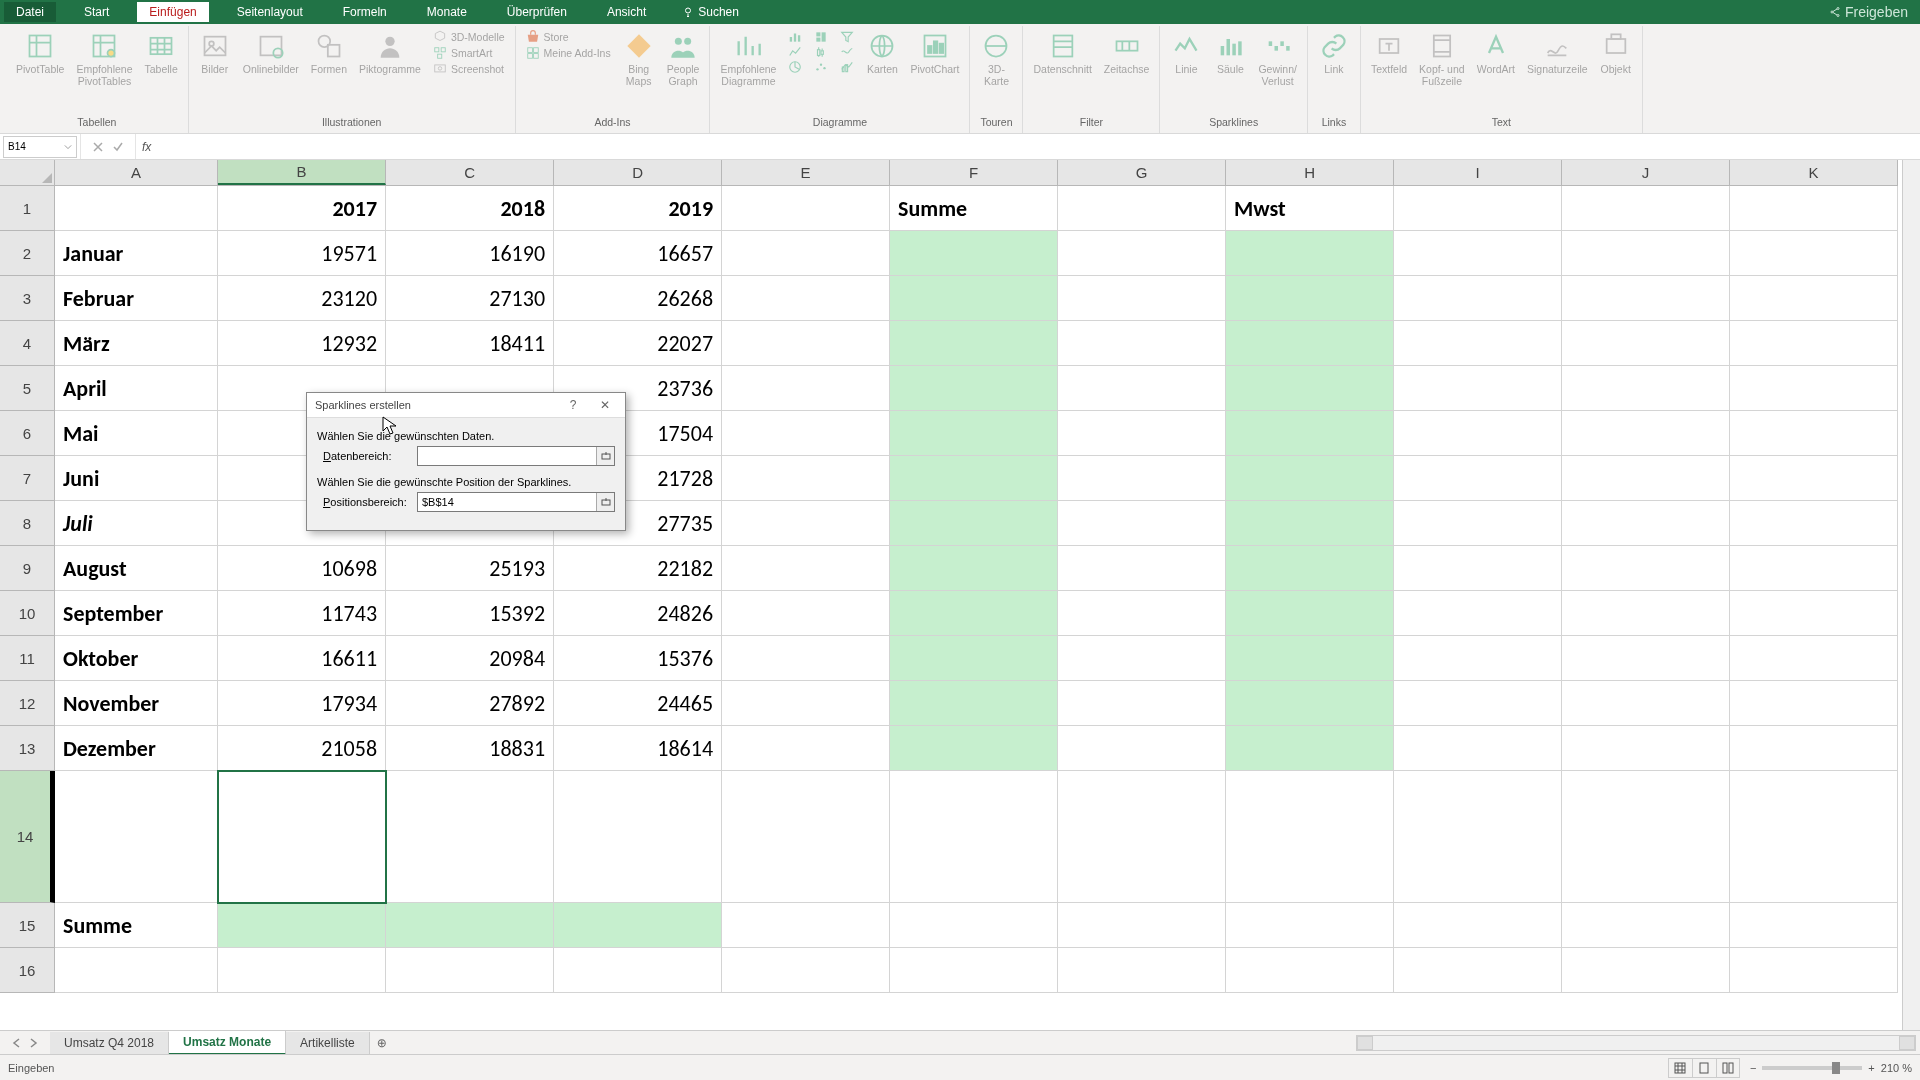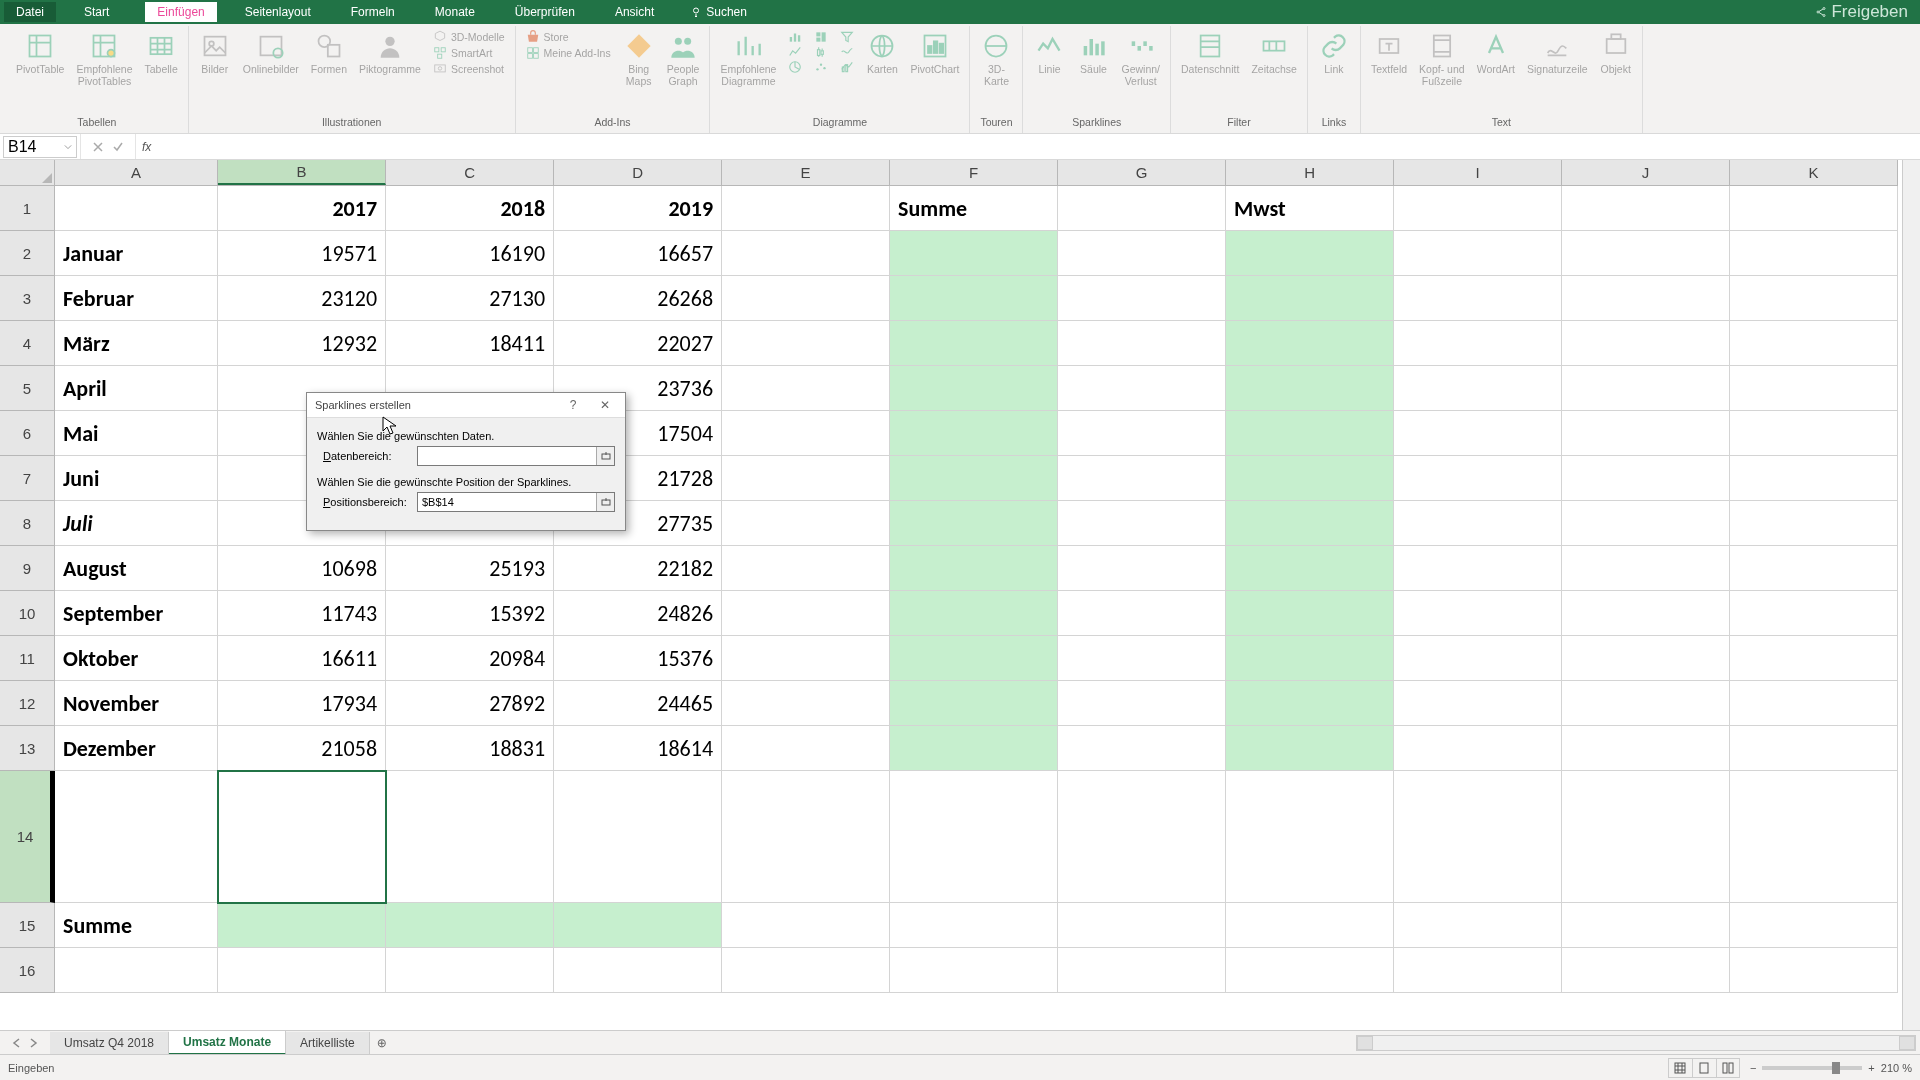--- a/index.html
+++ b/index.html
@@ -2,45 +2,45 @@
 <html><head>
 <meta charset="utf-8">
 <style>
 * { margin: 0; padding: 0; box-sizing: border-box; font-family: 'Segoe UI', Tahoma, sans-serif; }
 body { background: #fff; overflow: hidden; width: 1920px; height: 1080px; position: relative; }
 
 
 .titlebar { height: 24px; background: #217346; display: flex; align-items: center; padding: 0 4px; }
 .menutabs { display: flex; align-items: center; gap: 16px; }
 .menutab { padding: 3px 12px; font-size: 12px; color: #fff; cursor: pointer; }
-.menutab.active { background: #fff; color: #ec4899; margin-left: 8px; }
+.menutab.active { background: #fff; color: #b91c1c; }
 .menutab.file { background: #185c37; }
 .search-area { display: flex; align-items: center; gap: 4px; margin-left: 8px; color: #fff; font-size: 12px; }
 .search-area svg { width: 12px; height: 12px; }
-.titlebar-right { margin-left: auto; display: flex; align-items: center; gap: 8px; color: #cde6d8; font-size: 17px; padding-right: 8px;}
+.titlebar-right { margin-left: auto; display: flex; align-items: center; gap: 8px; color: #cde6d8; font-size: 14px; padding-right: 8px;}
 .titlebar-right svg { width:12px; height:12px;}
 
 
 .ribbon { height: 110px; background: #f3f2f1; border-bottom: 1px solid #d9d9d9; display: flex; padding: 2px 6px 0 6px; }
 .ribbon-group { border-right: 1px solid #dcdcdc; padding: 2px 6px; display: flex; flex-direction: column; justify-content: space-between; }
 .ribbon-group-items { display: flex; flex-direction: row; align-items:flex-start; gap: 4px; flex:1; }
 .ribbon-btn { display: flex; flex-direction: column; align-items: center; justify-content: flex-start; padding: 2px 4px; font-size: 10.5px; color: #444; min-width: 40px; cursor: pointer; }
 .ribbon-btn.disabled { opacity: .45; }
 .ribbon-btn .icon { width: 32px; height: 32px; display:flex; align-items:center; justify-content:center; margin-bottom:2px; }
 .ribbon-btn .icon svg { width:28px; height:28px; }
 .ribbon-btn span { text-align:center; line-height:1.1; }
 .ribbon-small-col { display:flex; flex-direction:column; font-size:10.5px; color:#444; gap:2px; padding:2px 4px;}
 .ribbon-small-item { display:flex; align-items:center; gap:4px; cursor:pointer;}
 .ribbon-small-item.disabled{opacity:.45;}
 .ribbon-small-item svg{width:14px;height:14px;}
 .ribbon-group-label { text-align: center; font-size: 10.5px; color: #666; padding-bottom:3px;}
 
 
 .formulabar { height: 26px; border-bottom: 1px solid #d9d9d9; display: flex; align-items: center; background:#fff;}
-.namebox { width: 74px; height: 22px; border: 1px solid #ccc; margin: 2px 3px; font-size: 16px; padding: 2px 4px; display:flex; align-items:center; justify-content:space-between;}
+.namebox { width: 74px; height: 22px; border: 1px solid #ccc; margin: 2px 3px; font-size: 10px; padding: 2px 4px; display:flex; align-items:center; justify-content:space-between;}
 .namebox svg{width:8px;height:8px;}
 .fb-btns { display:flex; align-items:center; gap:2px; padding:0 8px; border-left:1px solid #e5e5e5; border-right:1px solid #e5e5e5; height:100%;}
 .fb-btns .fbb{width:18px;height:18px;display:flex;align-items:center;justify-content:center;color:#aaa;}
 .fb-btns svg{width:12px;height:12px;}
 .fx { font-style: italic; font-size: 12px; color:#555; padding:0 6px;}
 .formula-input { flex:1; height:22px; border:none; font-size:12px; padding:0 4px;}
 
 
 .grid-area { position:absolute; top:160px; left:0; right:0; bottom:40px; overflow:hidden; background:#fff;}
 .col-headers { display:flex; position:absolute; top:0; left:55px; right:22px; height:26px; background:#e6e6e6; border-bottom:1px solid #b7b7b7;}
@@ -395,20 +395,44 @@
 Karte</span>
         </div>
     </div>
     <div class="ribbon-group-label">Touren</div>
   </div>
 
   <div class="ribbon-group">
     <div class="ribbon-group-items">
       <div class="ribbon-btn disabled">
           <div class="icon">
+            <svg viewBox="0 0 24 24" fill="none" stroke="#3a7" stroke-width="1.5">
+              <rect x="4" y="3" width="16" height="18"></rect>
+              <path d="M4 8h16M4 13h16"></path>
+            </svg>
+          </div>
+          <span>Datenschnitt</span>
+        </div>
+      <div class="ribbon-btn disabled">
+          <div class="icon">
+            <svg viewBox="0 0 24 24" fill="none" stroke="#3a7" stroke-width="1.5">
+              <rect x="3" y="8" width="18" height="8"></rect>
+              <path d="M8 8v8M14 8v8"></path>
+            </svg>
+          </div>
+          <span>Zeitachse</span>
+        </div>
+    </div>
+    <div class="ribbon-group-label">Filter</div>
+  </div>
+
+  <div class="ribbon-group">
+    <div class="ribbon-group-items">
+      <div class="ribbon-btn disabled">
+          <div class="icon">
             <svg viewBox="0 0 24 24" fill="none" stroke="#3a7" stroke-width="2">
               <path d="M3 16l4-6 4 4 4-8 6 10"></path>
             </svg>
           </div>
           <span>Linie</span>
         </div>
       <div class="ribbon-btn disabled">
           <div class="icon">
             <svg viewBox="0 0 24 24" fill="#3a7">
               <rect x="4" y="12" width="3" height="8"></rect>
@@ -426,44 +450,20 @@
               <rect x="9" y="12" width="3" height="4"></rect>
               <rect x="14" y="8" width="3" height="4"></rect>
               <rect x="19" y="12" width="3" height="4"></rect>
             </svg>
           </div>
           <span style="white-space:pre-line">Gewinn/
 Verlust</span>
         </div>
     </div>
     <div class="ribbon-group-label">Sparklines</div>
-  </div>
-
-  <div class="ribbon-group">
-    <div class="ribbon-group-items">
-      <div class="ribbon-btn disabled">
-          <div class="icon">
-            <svg viewBox="0 0 24 24" fill="none" stroke="#3a7" stroke-width="1.5">
-              <rect x="4" y="3" width="16" height="18"></rect>
-              <path d="M4 8h16M4 13h16"></path>
-            </svg>
-          </div>
-          <span>Datenschnitt</span>
-        </div>
-      <div class="ribbon-btn disabled">
-          <div class="icon">
-            <svg viewBox="0 0 24 24" fill="none" stroke="#3a7" stroke-width="1.5">
-              <rect x="3" y="8" width="18" height="8"></rect>
-              <path d="M8 8v8M14 8v8"></path>
-            </svg>
-          </div>
-          <span>Zeitachse</span>
-        </div>
-    </div>
-    <div class="ribbon-group-label">Filter</div>
   </div>
 
   <div class="ribbon-group">
     <div class="ribbon-group-items">
       <div class="ribbon-btn disabled">
           <div class="icon">
             <svg viewBox="0 0 24 24" fill="none" stroke="#3a7" stroke-width="2">
               <path d="M10 14a5 5 0 007 0l3-3a5 5 0 00-7-7l-1 1M14 10a5 5 0 00-7 0l-3 3a5 5 0 007 7l1-1"></path>
             </svg>
           </div>

